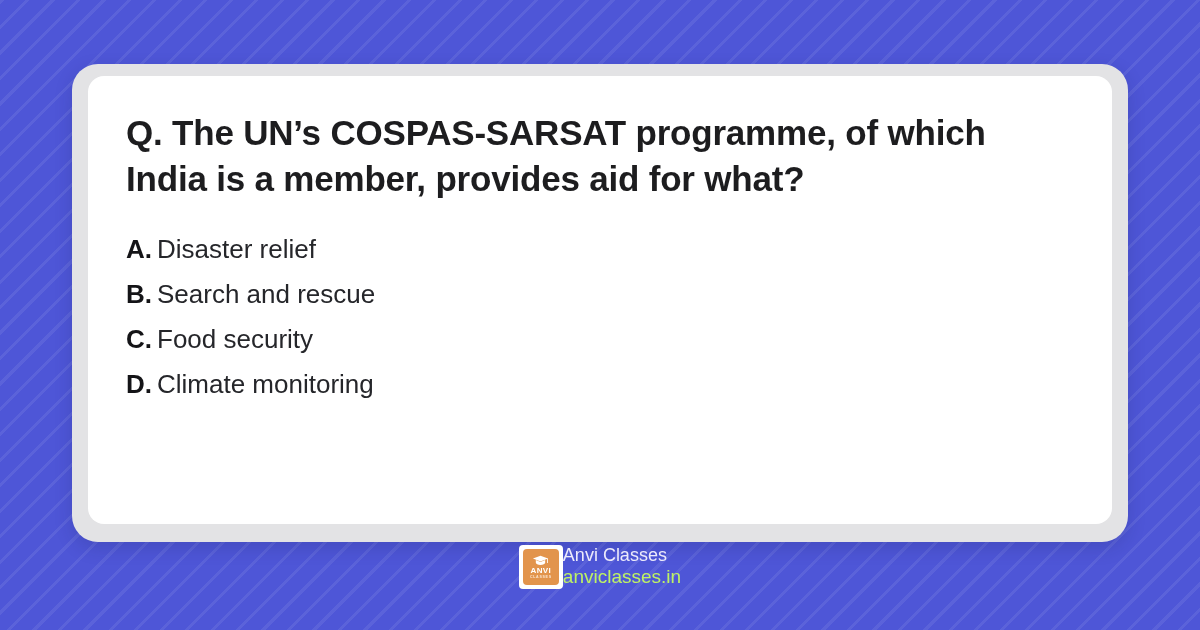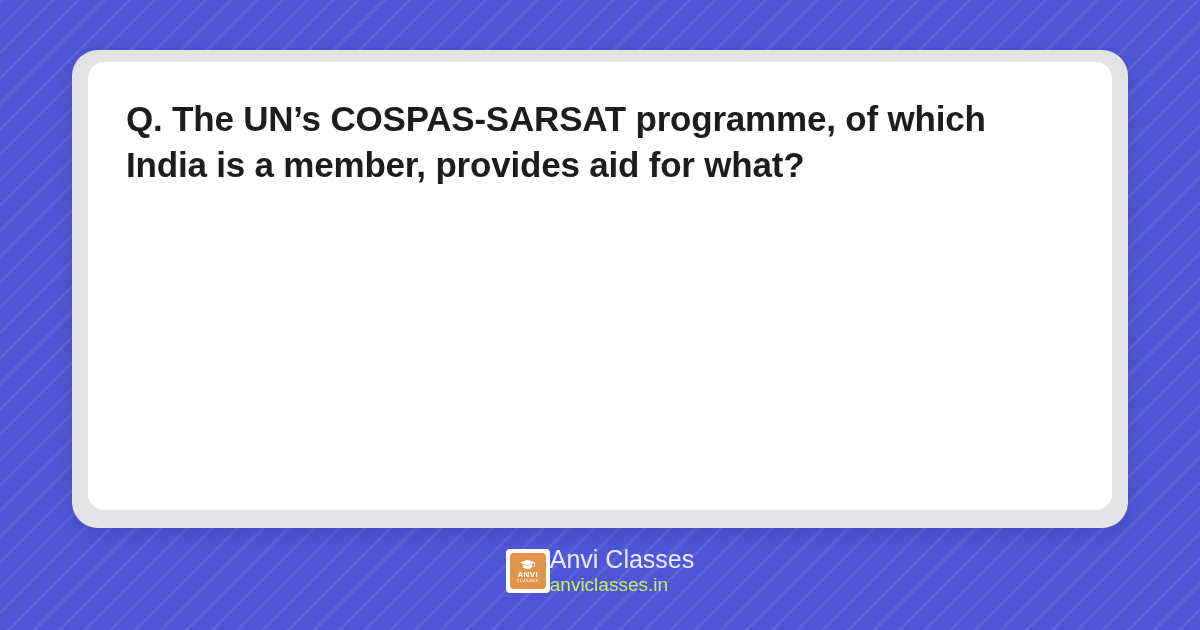--- a/index.html
+++ b/index.html
@@ -20,21 +20,21 @@
         rgba(255,255,255,0.0) 3px,
         rgba(255,255,255,0.0) 18px
     );
     position: relative;
   }
 
   
   .card-frame {
     position: absolute;
     left: 72px;
-    top: 50px;
+    top: 64px;
     width: 1056px;
     height: 478px;
     background: #e3e3e5;
     border-radius: 26px;
     box-shadow: 0 6px 18px rgba(30,32,90,0.18);
   }
 
   .card-inner {
     position: absolute;
     left: 16px;
@@ -130,41 +130,60 @@
     letter-spacing: 0.7px;
   }
 
   .brand-text {
     display: flex;
     flex-direction: column;
     justify-content: center;
   }
 
   .brand-name {
-    font-size: 25px;
+    font-size: 18px;
     color: #eceafb;
     line-height: 1.12;
     font-weight: 400;
   }
 
   .brand-site {
     font-size: 19px;
     color: #bef264;
     line-height: 1.25;
     font-weight: 400;
   }
 </style>
 </head>
 <body>
 
 <div class="card-frame">
   <div class="card-inner">
 
     <div class="question">Q. The UN’s COSPAS-SARSAT programme, of which India is a member, provides aid for what?</div>
 
+    <ul class="options">
+
+      <li class="option">
+        <span class="option-letter">A.</span><span>Disaster relief</span>
+      </li>
+
+      <li class="option">
+        <span class="option-letter">B.</span><span>Search and rescue</span>
+      </li>
+
+      <li class="option">
+        <span class="option-letter">C.</span><span>Food security</span>
+      </li>
+
+      <li class="option">
+        <span class="option-letter">D.</span><span>Climate monitoring</span>
+      </li>
+
+    </ul>
   </div>
 </div>
 
 <div class="footer">
 
   <div class="brand-logo">
     <div class="brand-logo-tile">
       <svg width="17" height="11" viewBox="0 0 24 16" aria-hidden="true">
         <path d="M12 1 L23 5.2 L12 9.4 L1 5.2 Z" fill="#ffffff"></path>
         <path d="M5.2 7.3 L5.2 11.4 C5.2 13.2 8.3 14.4 12 14.4 C15.7 14.4 18.8 13.2 18.8 11.4 L18.8 7.3 L12 10 Z" fill="#ffffff"></path>

